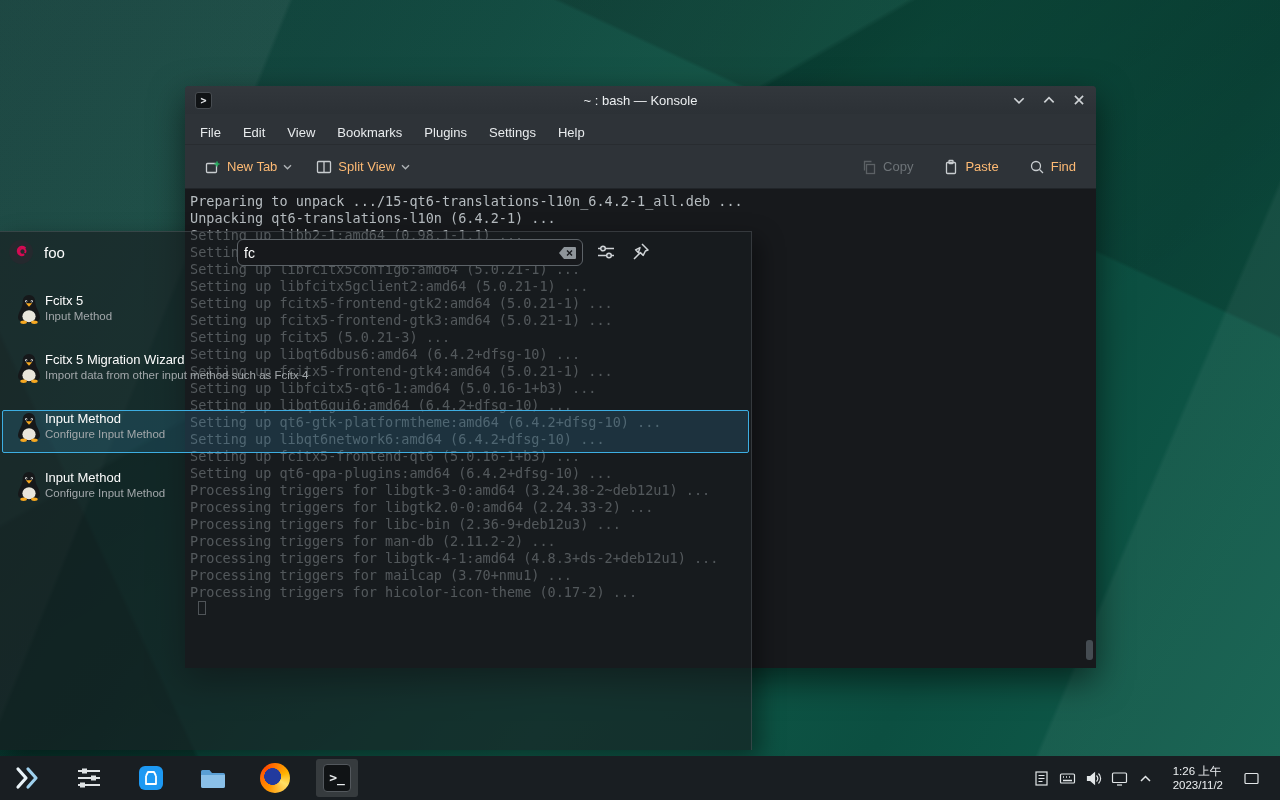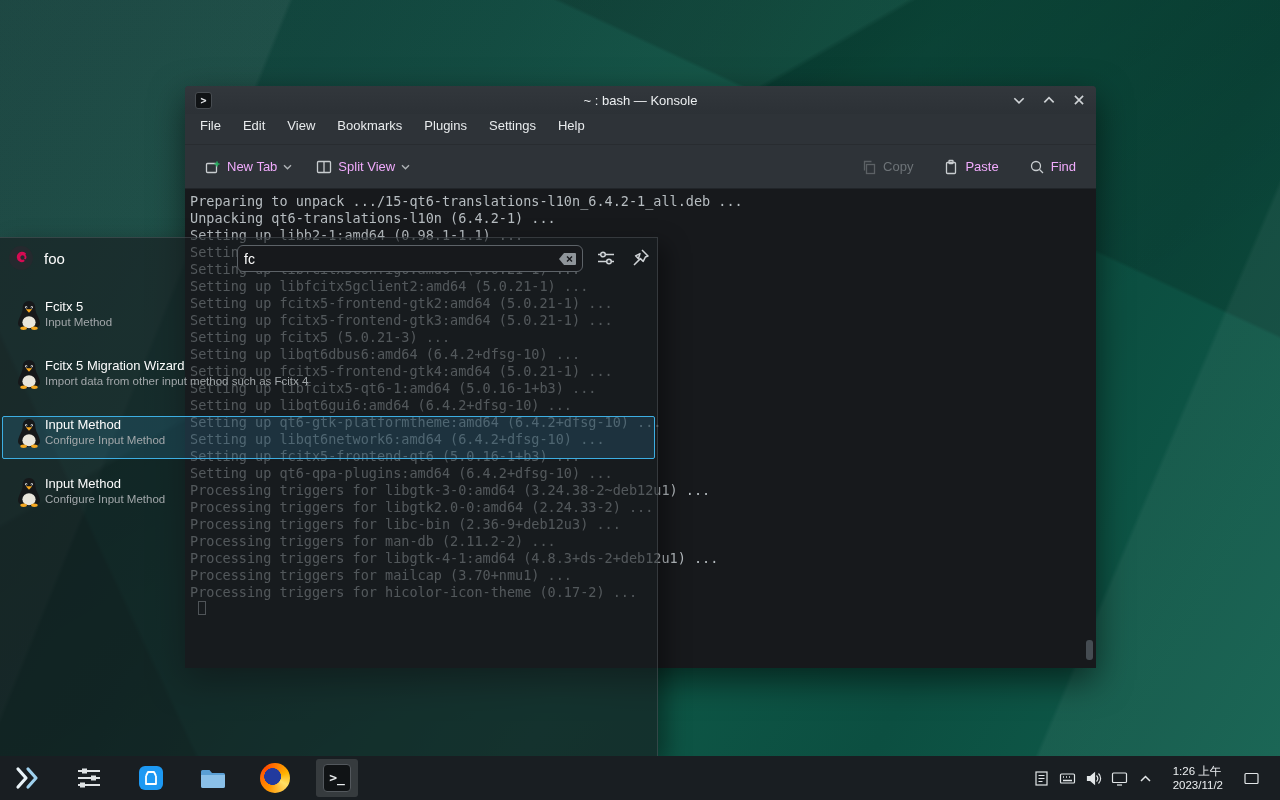--- a/index.html
+++ b/index.html
@@ -23,43 +23,43 @@
     box-shadow:0 12px 34px rgba(0,0,0,0.55); }
   .titlebar { height:28px; display:flex; align-items:center; padding:0 10px;
     background:linear-gradient(#32373c,#2c3136); border-radius:4px 4px 0 0; position:relative; }
   .app-icon { width:17px; height:17px; background:#101315; border:1px solid #474c51; border-radius:3px;
     color:#e3e6e8; font:bold 10px/15px "DejaVu Sans Mono",monospace; text-align:center; }
   .title-text { position:absolute; left:0; right:0; text-align:center; font-size:13px; color:#eceff1; pointer-events:none; }
   .win-buttons { margin-left:auto; display:flex; gap:16px; align-items:center; z-index:2; }
   .win-btn { width:14px; height:14px; display:flex; align-items:center; justify-content:center; }
   .win-btn svg { stroke:#cfd3d6; stroke-width:1.4; fill:none; }
 
-  .menubar { height:31px; display:flex; align-items:flex-start; padding:0 6px; gap:4px;
+  .menubar { height:31px; display:flex; align-items:flex-end; padding:0 6px; gap:4px;
     background:#2e3338; border-bottom:1px solid #282c30; }
   .menu-item { padding:4px 9px; font-size:13px; color:#e8ebed; border-radius:3px; }
 
   .toolbar { height:44px; display:flex; align-items:center; padding:0 12px; gap:8px;
     background:#2e3338; border-bottom:1px solid #212529; }
   .tbtn { display:flex; align-items:center; gap:6px; padding:6px 8px; border-radius:3px;
-    font-size:13px; color:#f0abfc; }
+    font-size:13px; color:#fdba74; }
   .tbtn svg.ic { width:16px; height:16px; stroke:#c9cdd0; fill:none; stroke-width:1.3; }
   .tbtn .chev { width:9px; height:8px; stroke:#aeb3b6; fill:none; stroke-width:1.4; }
   .tbtn.disabled { color:#6d7377; }
   .tbtn.disabled svg.ic { stroke:#5c6165; }
   .tb-right { margin-left:auto; display:flex; gap:14px; }
 
   .terminal { position:relative; flex:1; background:#17191c; padding:4px 4px 0 5px; overflow:hidden; }
   .tline, .plines { font:13.5px/17px "DejaVu Sans Mono",monospace; color:#b7bdc1; white-space:pre; height:17px; }
   .prompt-line { display:flex; align-items:center; }
   .prompt { font:bold 13.5px/17px "DejaVu Sans Mono",monospace; color:#2fa86e; white-space:pre; }
   .cursor { display:inline-block; width:8px; height:14px; border:1px solid #aeb4b8; margin-left:8px; }
   .scroll-thumb { position:absolute; right:3px; bottom:8px; width:7px; height:20px; background:#454c52; border-radius:3px; }
 
   
-  .krunner { position:absolute; left:0; top:237px; width:658px; height:519px; z-index:2;
+  .krunner { position:absolute; left:0; top:231px; width:752px; height:519px; z-index:2;
     background:rgba(24,28,31,0.63); border-top:1px solid rgba(110,116,121,0.35);
     border-right:1px solid rgba(110,116,121,0.35); box-shadow:8px 8px 22px rgba(0,0,0,0.4); }
   .kr-header { position:relative; height:40px; }
   .kr-user { position:absolute; left:8px; top:7px; display:flex; align-items:center; gap:10px; }
   .kr-user svg { width:26px; height:26px; }
   .kr-username { font-size:15px; color:#fcfcfc; }
   .kr-search { position:absolute; left:237px; top:7px; width:346px; height:27px;
     background:#17191c; border:1px solid #5d6368; border-radius:6px; display:flex; align-items:center; }
   .kr-search input { flex:1; background:transparent; border:none; outline:none; color:#fcfcfc;
     font-size:14px; padding:0 6px; font-family:"Liberation Sans",sans-serif; }

